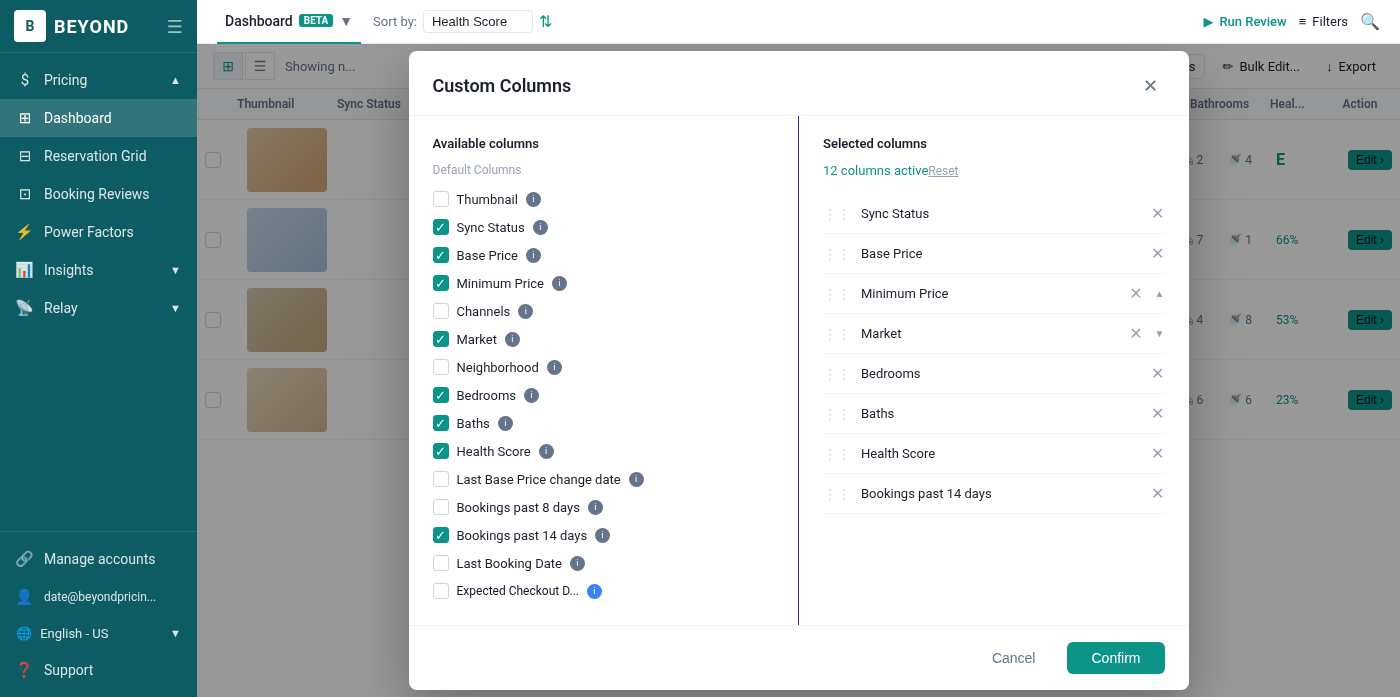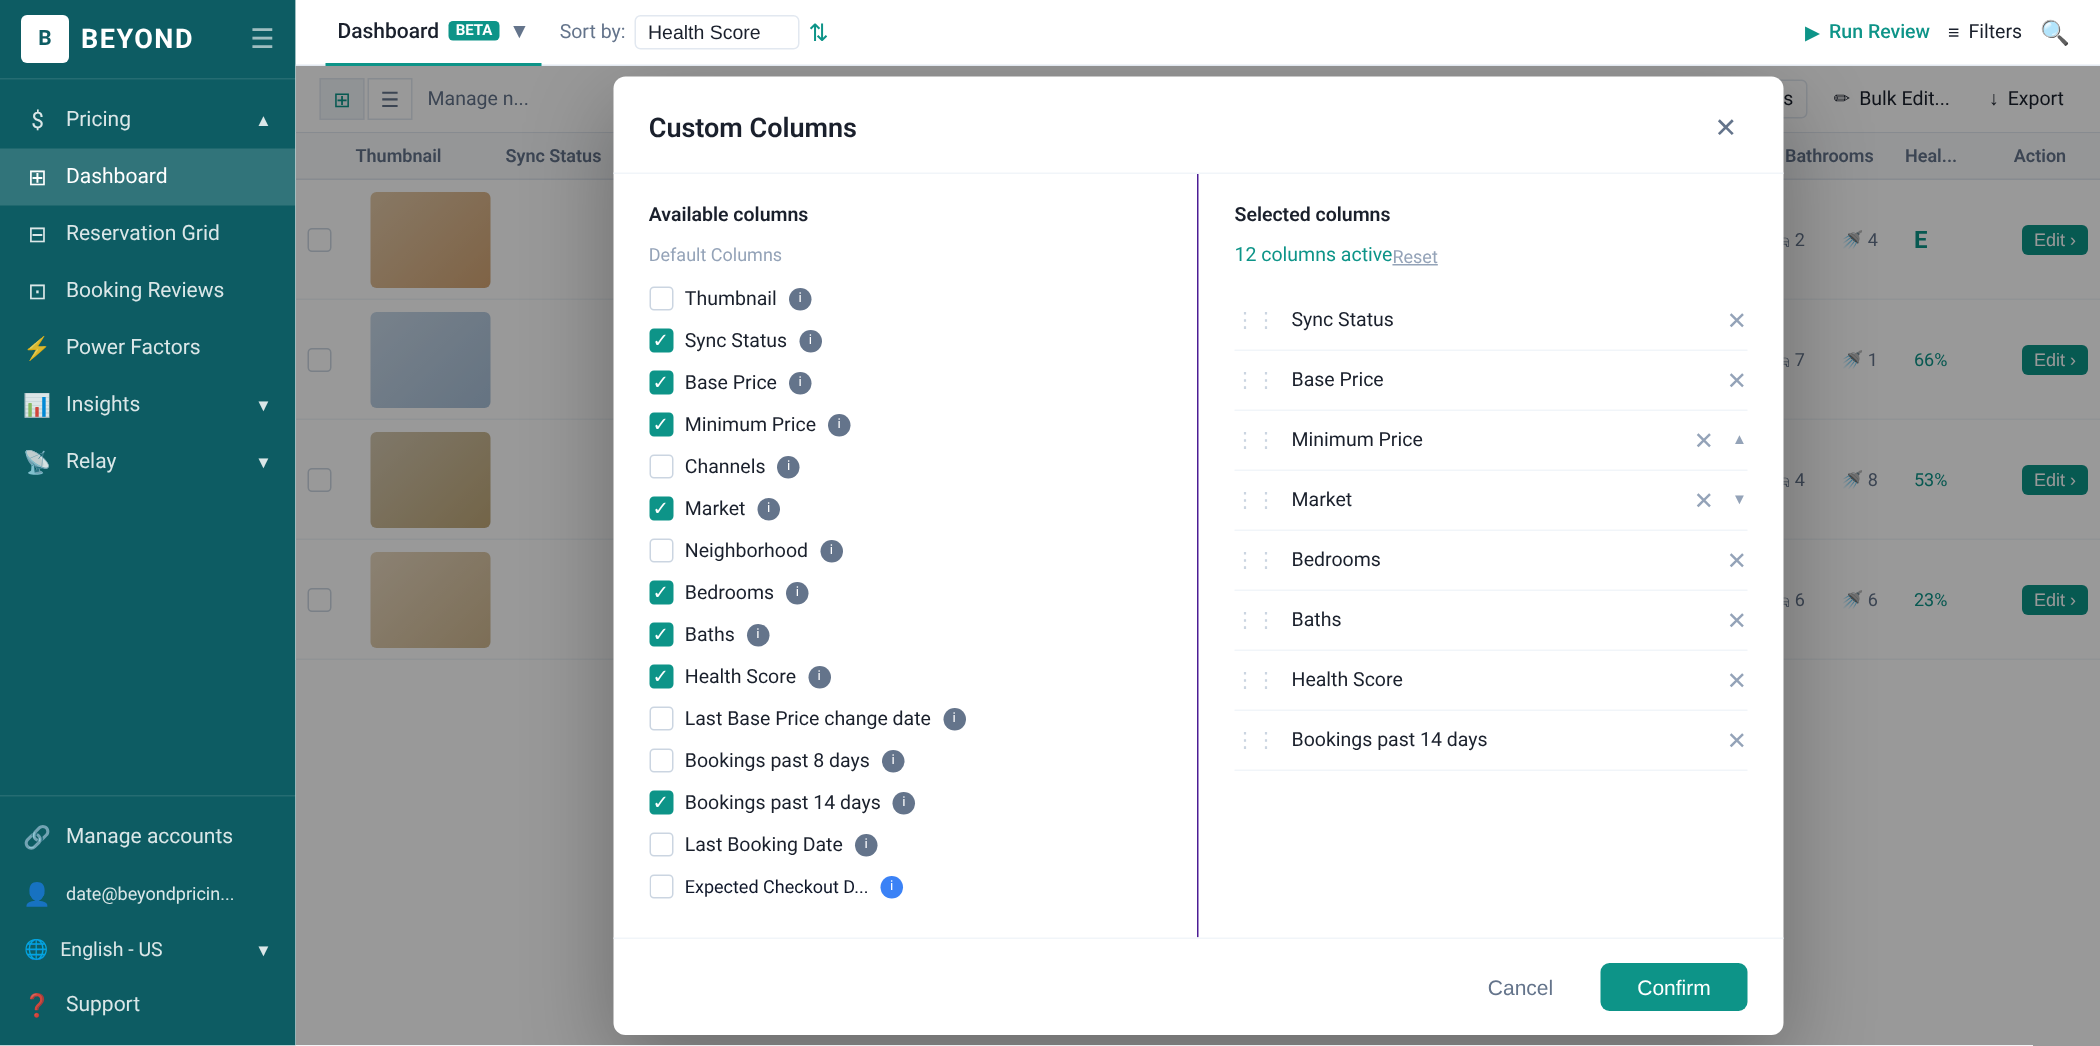--- a/index.html
+++ b/index.html
@@ -144,21 +144,21 @@
     .table-header {
       display: flex; align-items: center;
       border-bottom: 1px solid #e2e8f0;
       background: #f8fafc;
       position: sticky; top: 0;
       font-size: 12px; color: #64748b;
       font-weight: 600;
     }
     .th { padding: 8px 10px; white-space: nowrap; }
     .edit-btn {
-      background: #0d9488; color: #ffffff;
+      background: #0d9488; color: #0f172a;
       border: none; border-radius: 4px;
       padding: 3px 8px; font-size: 12px;
       cursor: pointer;
     }
 
     
     .overlay {
       position: absolute; top: 0; left: 0; right: 0; bottom: 0;
       background: rgba(0,0,0,0.4);
       display: flex; align-items: center; justify-content: center;
@@ -394,21 +394,21 @@
     <span class="search-icon">🔍</span>
   </div>
 
   <div class="content-area">
 
     <div class="content-toolbar">
       <div class="view-toggle">
         <div class="view-btn active">⊞</div>
         <div class="view-btn">☰</div>
       </div>
-      <span class="showing-text">Manage n...</span>
+      <span class="showing-text">Showing n...</span>
       <div class="toolbar-spacer"></div>
       <div class="btn-custom-cols">
         <span>⊞</span>
         <span>Custom Columns</span>
       </div>
       <div class="btn-bulk-edit">
         <span>✏</span>
         <span>Bulk Edit...</span>
       </div>
       <div class="btn-export">

